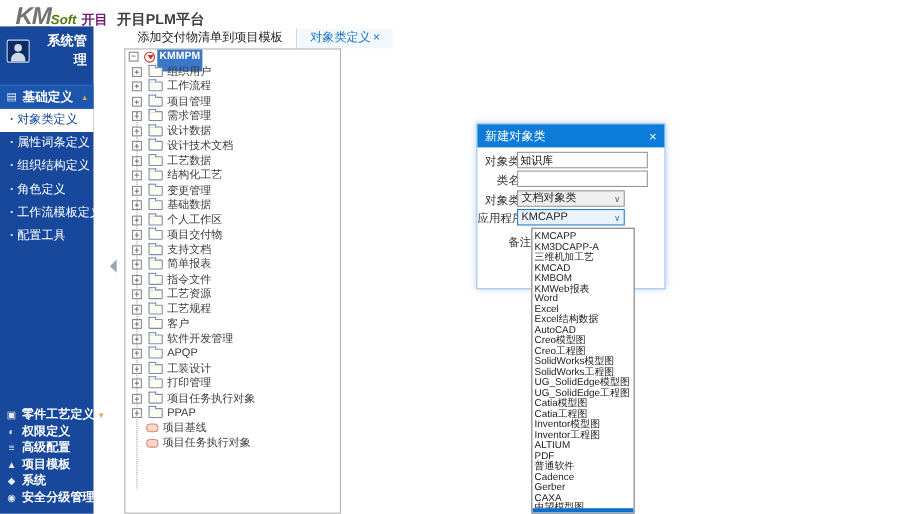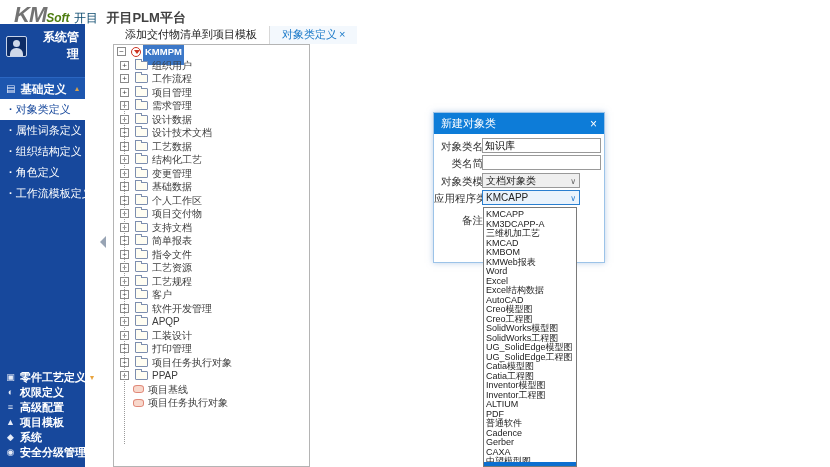--- a/index.html
+++ b/index.html
@@ -5,21 +5,21 @@
   * { margin:0; padding:0; box-sizing:border-box; }
   html,body { width:830px; height:467px; overflow:hidden; background:#fff;
     font-family:"Liberation Sans","DejaVu Sans",sans-serif; }
   .abs { position:absolute; }
 
   
   #top-header { left:0; top:0; width:830px; height:24px; background:#fff; }
   #logo { left:14px; top:2px; height:20px; white-space:nowrap; }
   .lg-km { font-size:22px; font-style:italic; font-weight:bold; color:#737373; letter-spacing:-1px;text-decoration:underline; }
   .lg-soft { font-size:12px; font-style:italic; font-weight:bold; color:#4d7c0f; }
-  .lg-cn { font-size:12px; font-weight:normal; color:#0c4a6e; }
+  .lg-cn { font-size:12px; font-weight:bold; color:#701a75; }
   .lg-title { font-size:13px; font-weight:bold; color:#404040; margin-left:4px; }
 
   
   #sidebar { left:0; top:24px; width:85px; height:443px; background:#17489c; color:#fff; }
   #sb-header { display:flex; align-items:center; gap:6px; padding:5px 6px 4px 6px; }
   #avatar { width:21px; height:21px; background:#0d2c66; border:1px solid #c8d4ea; border-radius:2px; position:relative; flex:0 0 auto; }
   #avatar::before { content:""; position:absolute; left:6px; top:3px; width:7px; height:7px; border-radius:50%; background:#cfd8e8; }
   #avatar::after { content:""; position:absolute; left:3px; top:11px; width:13px; height:8px; border-radius:6px 6px 0 0; background:#cfd8e8; }
   #sb-title { flex:1; text-align:right; font-size:12px; font-weight:bold; }
   .sb-group { margin-top:10px; height:22px; line-height:22px; background:#1d56af; border-top:1px solid #2b66c2;
@@ -66,21 +66,21 @@
 
   
   #dialog { left:433px; top:112px; width:172px; height:151px; background:#fff; border:1px solid #9cc3e8;
     box-shadow:0 0 6px rgba(120,160,210,.5); }
   #dlg-titlebar { height:21px; background:#0d7cd8; color:#fff; display:flex; align-items:center; padding:0 7px; }
   #dlg-title { font-size:11px; }
   #dlg-close { margin-left:auto; font-size:12px; cursor:pointer; }
   #dlg-fields { position:relative; }
   .fld-label { position:absolute; left:0; width:49px; font-size:10.5px; color:#333; text-align:right;
     overflow:hidden; white-space:nowrap; height:13px; }
-  .fld-ctrl { position:absolute; left:48px; width:98px; height:15px; font-size:10px; }
+  .fld-ctrl { position:absolute; left:36px; width:98px; height:15px; font-size:10px; }
   input.fld-input { width:119px; height:15px; border:1px solid #999; font-size:10px; padding:0 2px;
     font-family:"Liberation Sans",sans-serif; }
   .fld-select { border:1px solid #999; background:#efefef; height:15px; line-height:13px; padding:0 14px 0 3px;
     position:relative; color:#222; }
   .fld-select.focused { border:1px solid #2a7fd0; background:#eaf3fc; }
   .fld-select .chev { position:absolute; right:3px; top:1px; font-size:8px; color:#666; }
   .fld-select.focused .chev { color:#2a7fd0; }
 
   
   #dropdown { left:483px; top:207px; width:94px; height:260px; background:#fff; border:1px solid #7a7a7a;
@@ -108,20 +108,21 @@
     <span class="grp-icon">▤</span>
     <span>基础定义</span>
     <span class="grp-arrow">▴</span>
   </div>
   <div id="sb-items">
       <div class="sb-item selected">对象类定义</div>
       <div class="sb-item">属性词条定义</div>
       <div class="sb-item">组织结构定义</div>
       <div class="sb-item">角色定义</div>
       <div class="sb-item">工作流模板定义</div>
+      <div class="sb-item">配置工具</div>
     </div>
   <div id="sb-bottom">
       <div class="sb-bgroup">
         <span class="bg-icon">▣</span>
         <span>零件工艺定义</span>
         <span class="bg-arrow">▾</span>
       </div>
       <div class="sb-bgroup">
         <span class="bg-icon">◐</span>
         <span>权限定义</span>

